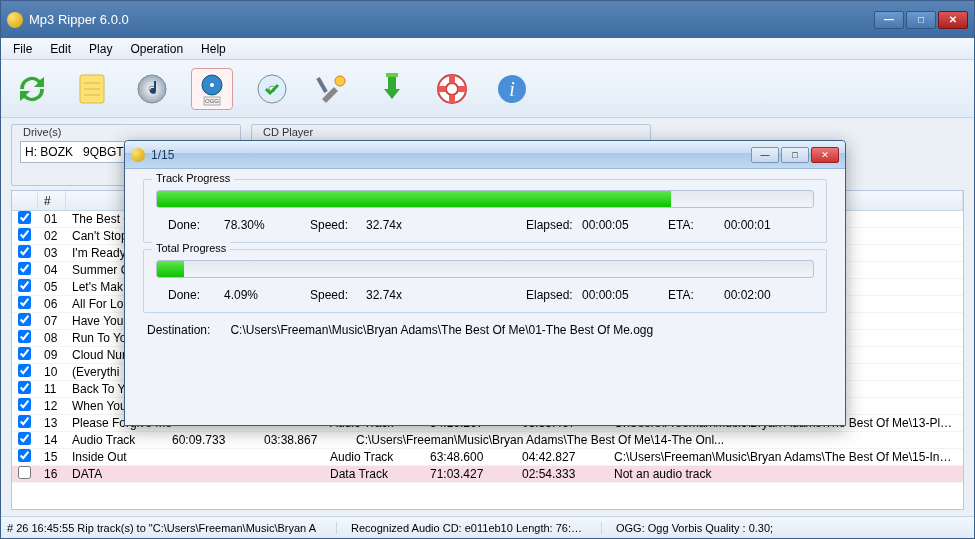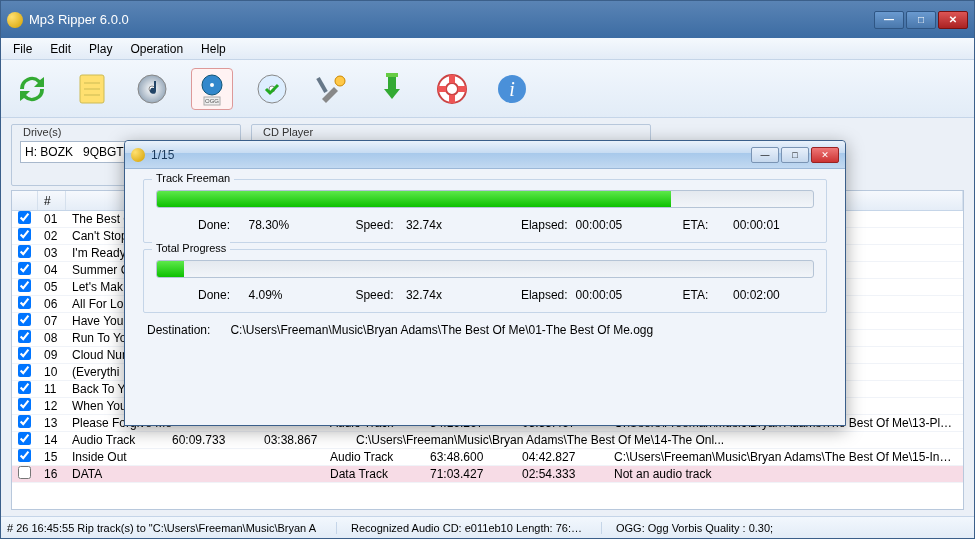--- a/index.html
+++ b/index.html
@@ -60,21 +60,21 @@
 .dlg-win-controls { display: flex; gap: 2px; }
 .dlg-btn { width: 28px; height: 16px; border: 1px solid #7a94b4; background: linear-gradient(#e8f0fa,#c6d8ed); border-radius: 2px; display: flex; align-items: center; justify-content: center; font-size: 9px; cursor: pointer; }
 .dlg-btn.close { background: linear-gradient(#e77,#c33); border-color: #922; color: #fff; }
 
 .dlg-body { flex: 1; padding: 10px 18px 12px 18px; display: flex; flex-direction: column; }
 .prog-group { border: 1px solid #c5d5e8; border-radius: 2px; padding: 6px 12px 10px 12px; margin-bottom: 6px; background: #f0f4fa; position: relative; }
 .prog-label { font-size: 11px; position: absolute; top: -8px; left: 8px; background: #f0f4fa; padding: 0 4px; }
 .prog-bar { width: 100%; height: 18px; background: linear-gradient(#e4e9ef,#f2f5f9); border: 1px solid #b5c4d6; border-radius: 3px; overflow: hidden; margin-top: 4px; margin-bottom: 10px; }
 .prog-fill { height: 100%; background: linear-gradient(#5de84a,#0dc000); }
 .prog-stats { display: flex; font-size: 12px; gap: 8px; align-items: center; padding: 0 12px; }
-.prog-stats .lbl { width: 48px; margin-left: 30px; }
+.prog-stats .lbl { width: 48px; }
 .prog-stats .val { width: 78px; }
 .prog-stats .spacer { flex: 1; }
 .dest-line { font-size: 12px; padding: 4px 4px 0 4px; display: flex; gap: 20px; }
 .dlg-buttons { display: flex; justify-content: center; gap: 100px; margin-top: 12px; }
 .push-btn { width: 86px; height: 22px; background: linear-gradient(#fdfdfe,#e3ebf5); border: 1px solid #8fa9c8; border-radius: 3px; font-size: 12px; cursor: pointer; }
 .push-btn.default { border-color: #3a7ac8; box-shadow: 0 0 0 1px #6aa4e4 inset; }
 input[type=checkbox]{ width:13px; height:13px; }
 </style>
 </head>
 <body>
@@ -360,21 +360,21 @@
     <div class="dlgicon"></div>
     <div class="dlg-title">1/15</div>
     <div class="dlg-win-controls">
       <div class="dlg-btn">—</div>
       <div class="dlg-btn">□</div>
       <div class="dlg-btn close">✕</div>
     </div>
   </div>
   <div class="dlg-body">
     <div class="prog-group">
-      <span class="prog-label">Track Freeman</span>
+      <span class="prog-label">Track Progress</span>
       <div class="prog-bar">
           <div class="prog-fill" id="track-fill" style="width: 78.3%;"></div>
         </div>
       <div class="prog-stats">
         <span class="lbl">Done:</span>
         <span class="val">78.30%</span>
         <span class="lbl">Speed:</span>
         <span class="val">32.74x</span>
         <span class="spacer"></span>
         <span class="lbl">Elapsed:</span>

